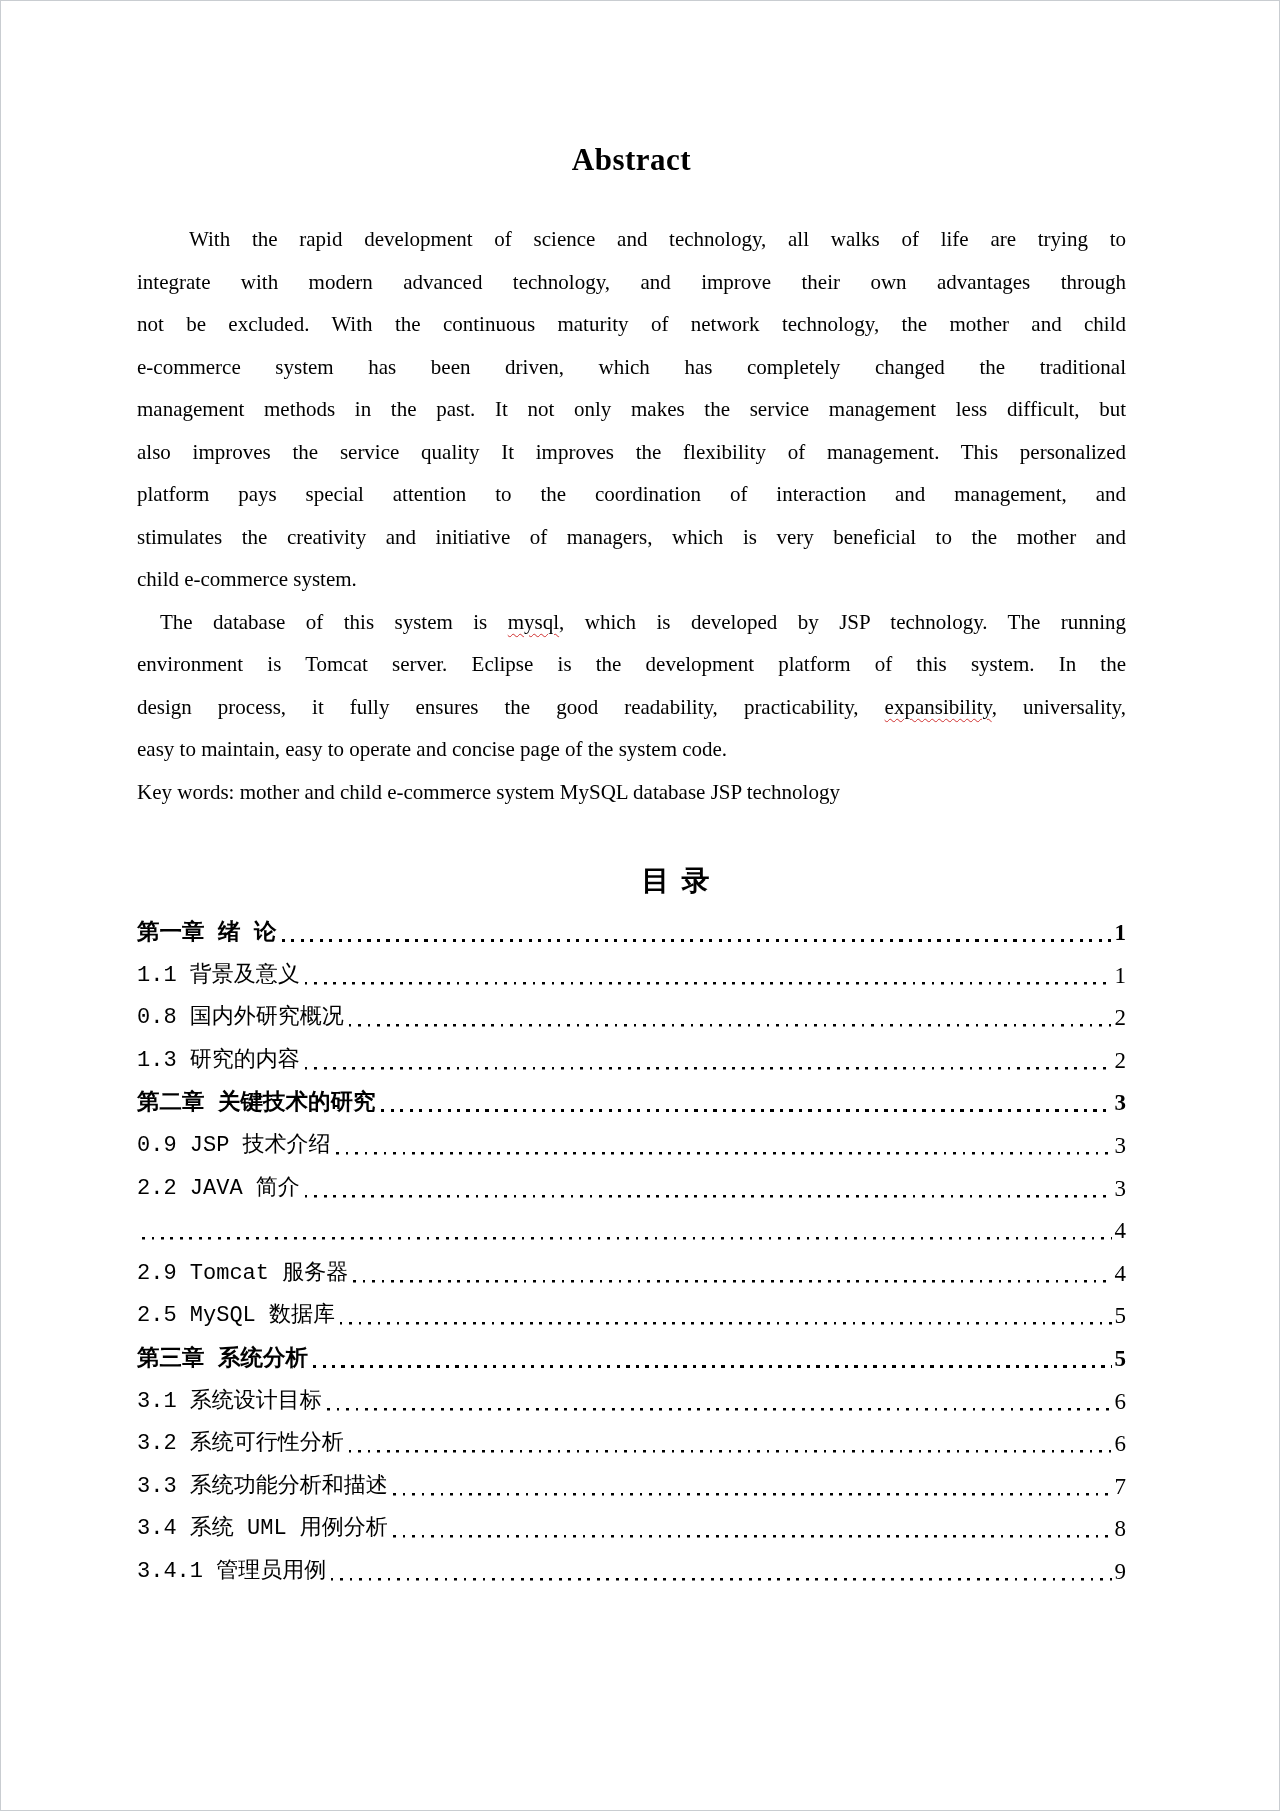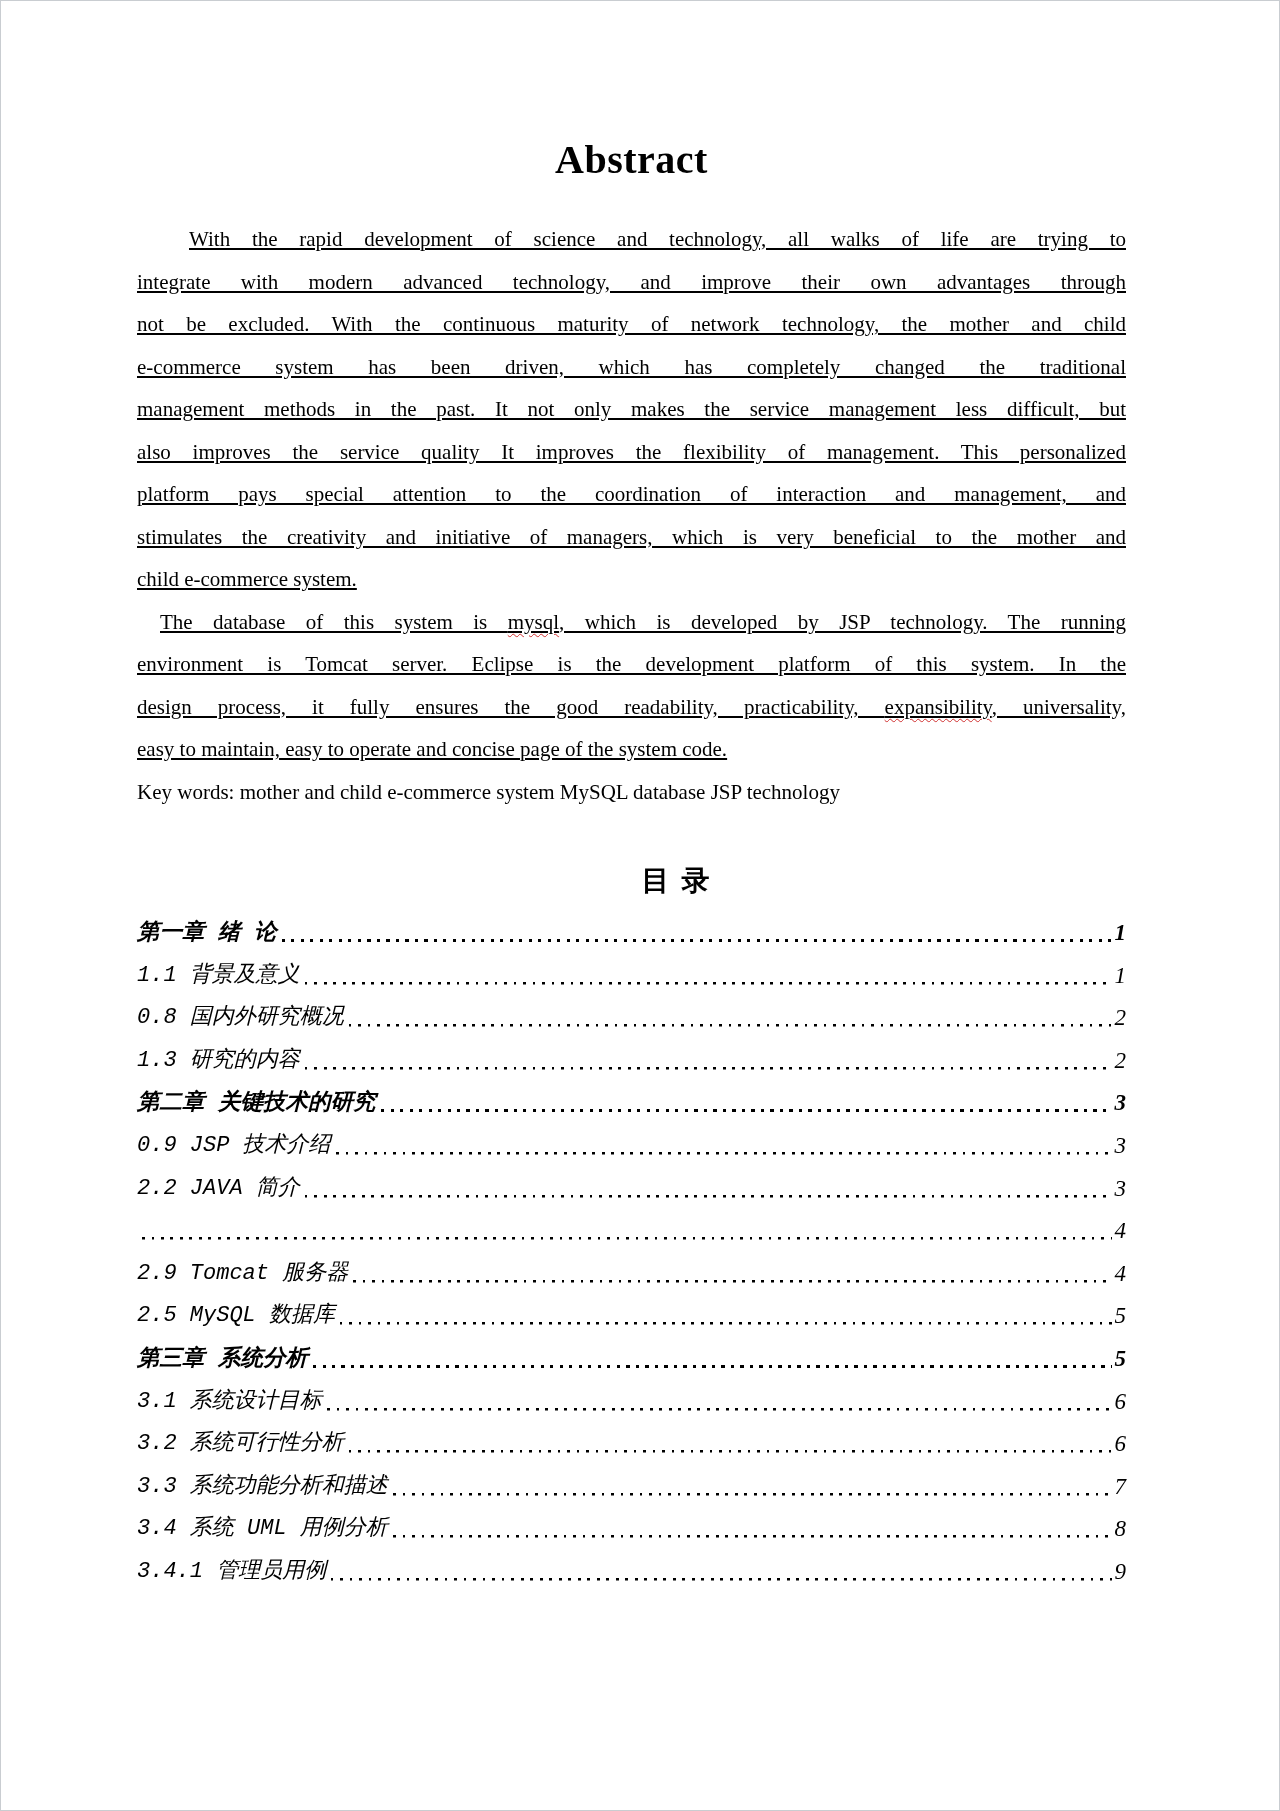--- a/index.html
+++ b/index.html
@@ -13,37 +13,36 @@
   }
   .content {
     padding-top: 137px;
     margin-left: 136px;
     width: 989px;
   }
   
   .abstract-title {
     font-family: "Liberation Serif", serif;
     font-weight: bold;
-    font-size: 40px;
+    font-size: 31px;
     line-height: 44px;
     text-align: center;
     letter-spacing: 0.5px;
   }
   .para {
     font-family: "Liberation Serif", serif;
     font-size: 21px;
     line-height: 42.5px;
   }
   .p1 { margin-top: 36px; }
   .jline {
     text-align: justify;
     text-align-last: justify;
     overflow: hidden;
     white-space: normal;
-    text-decoration: underline;
   }
   .jlast { text-align: left; text-align-last: left; }
   .indent-first { text-indent: 52px; }
   .indent-small { text-indent: 23px; }
   .keywords { text-align: left; }
   .sq {
     text-decoration-line: underline;
     text-decoration-style: wavy;
     text-decoration-color: #d03030;
     text-decoration-thickness: 1px;
@@ -63,21 +62,20 @@
   }
   .toc-list { margin-top: 9px; }
   .toc-row {
     display: flex;
     align-items: flex-start;
     height: 42.6px;
     line-height: 42.6px;
     font-family: "Liberation Mono", serif;
     font-size: 22px;
     cursor: default;
-    font-style: italic;
   }
   .toc-row.bold { font-weight: 700; font-size: 22.5px; }
   .toc-label { white-space: pre; flex: 0 0 auto; }
   .toc-dots {
     flex: 1 1 auto;
     align-self: stretch;
     margin-left: 5px;
     margin-right: 3px;
     background-image: repeating-linear-gradient(to right, #000 0 2.5px, transparent 2.5px 9.5px);
     background-size: 100% 2.5px;

